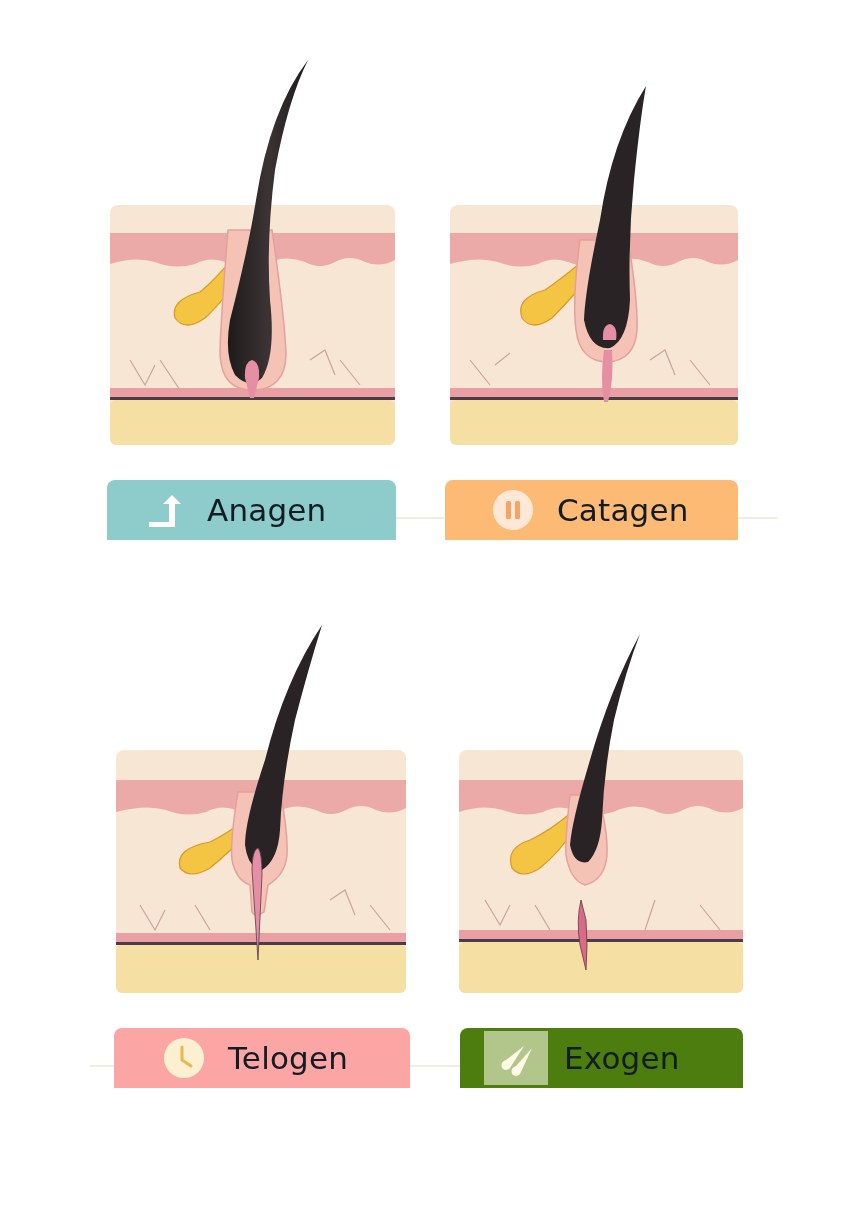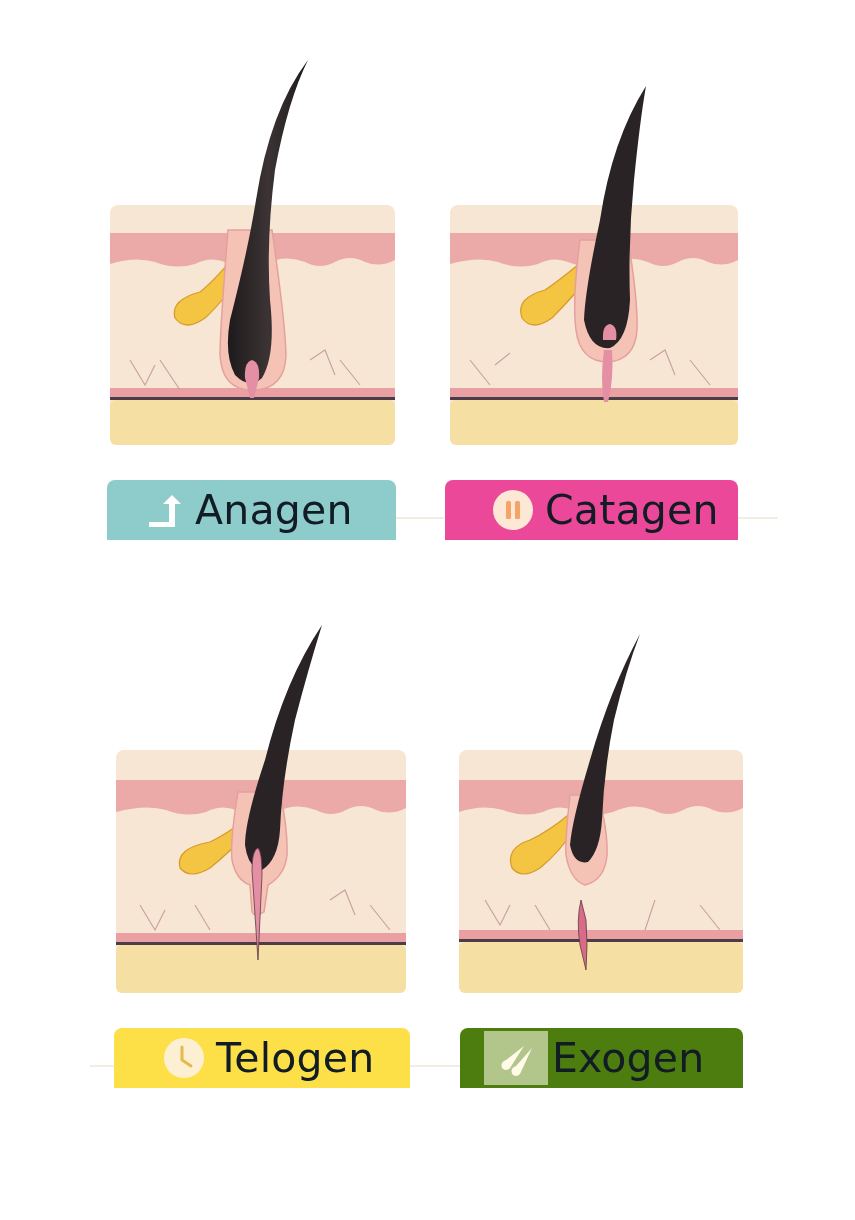--- a/index.html
+++ b/index.html
@@ -6,21 +6,21 @@
     body { width: 855px; height: 1220px; position: relative; overflow: hidden;
            font-family: "DejaVu Sans", "Liberation Sans", sans-serif; }
     .panel { position: absolute; }
     .illus { position: absolute; left: 0; top: 0; }
     .connector { position: absolute; height: 2px; background: #f3ece0; }
     .label {
       position: absolute; height: 60px; border-radius: 8px 8px 0 0;
       display: flex; align-items: center; box-sizing: border-box;
     }
     .label .icon-box { width: 56px; height: 56px; display: flex; align-items: center; justify-content: center; margin-left: 28px; }
-    .label .text { font-size: 41px; color: #111c24; font-weight: 500; margin-left: 4px; letter-spacing: 0.2px; }
+    .label .text { font-size: 31px; color: #111c24; font-weight: 500; margin-left: 16px; letter-spacing: 0.2px; }
   </style>
 </head>
 <body>
 
 <div class="panel" style="left:0;top:0;width:430px;height:560px;">
   <svg class="illus" width="430" height="460" viewBox="0 0 430 460">
     <defs>
       <linearGradient id="hairG" x1="0" x2="1">
         <stop offset="0" stop-color="#1e1a1b"></stop>
           <stop offset="0.5" stop-color="#3b3334"></stop>
@@ -61,21 +61,21 @@
       <rect x="450" y="400" width="288" height="45" rx="6" fill="#f5dfa2"></rect>
       <path d="M470,360 l20,25 M495,365 l15,-12 M650,360 l15,-10 l10,25 M690,360 l20,25" stroke="#c9a49e" stroke-width="1.2" fill="none"></path>
     </g>
     <path d="M590,255 Q560,280 545,290 Q515,298 522,318 Q532,332 552,318 Q570,300 595,270 Z" fill="#f4c443" stroke="#d79a2a" stroke-width="1.2"></path>
     <path d="M580,240 Q572,300 576,330 Q580,362 608,362 Q635,360 637,330 Q638,300 628,240 Z" fill="#f4c3b6" stroke="#e5a09c" stroke-width="1.5"></path>
     <path d="M604,350 Q600,380 604,402 L608,402 Q614,380 612,350 Z" fill="#e58fa4"></path>
     <path d="M646,86 Q612,140 600,220 Q585,290 584,320 Q590,350 610,348 Q628,340 630,300 Q628,240 634,180 Q640,120 646,86 Z" fill="#2a2325"></path>
     <path d="M603,340 Q602,325 610,324 Q618,326 616,340 Z" fill="#e58fa4"></path>
   </svg>
 </div>
-<div class="label" style="left:445px;top:480px;width:293px;background:#ec4899;">
+<div class="label" style="left:445px;top:480px;width:293px;background:#fdba74;">
   <span class="icon-box" style="margin-left:40px;">
     <svg width="42" height="42" viewBox="0 0 42 42">
         <circle cx="21" cy="21" r="20" fill="#fde8d6"></circle>
         <rect x="14" y="12" width="5" height="18" rx="1.5" fill="#f4a466"></rect>
         <rect x="23" y="12" width="5" height="18" rx="1.5" fill="#f4a466"></rect>
       </svg>
   </span>
   <span class="text">Catagen</span>
 </div>
 <div class="connector" style="left:738px;top:517px;width:40px;"></div>
@@ -88,21 +88,21 @@
       <rect x="116" y="933" width="290" height="10" fill="#eaa0a2"></rect>
       <rect x="116" y="942" width="290" height="3" fill="#4a3c48"></rect>
       <rect x="116" y="945" width="290" height="48" rx="6" fill="#f5dfa2"></rect>
       <path d="M140,905 l15,25 l10,-20 M195,905 l15,25 M330,900 l15,-10 l10,25 M370,905 l20,25" stroke="#c9a49e" stroke-width="1.2" fill="none"></path>
     </g>
     <path d="M248,818 Q225,835 210,842 Q175,848 180,868 Q190,880 210,868 Q230,852 250,830 Z" fill="#f4c443" stroke="#d79a2a" stroke-width="1.2"></path>
     <path d="M238,792 Q230,840 232,860 Q236,880 250,885 L252,912 Q255,918 264,912 L268,885 Q285,875 287,855 Q288,830 280,792 Z" fill="#f4c3b6" stroke="#e5a09c" stroke-width="1.5"></path>
     <path d="M322,625 Q285,680 265,760 Q245,820 245,845 Q248,868 262,870 Q278,860 280,830 Q282,780 295,720 Q308,670 322,625 Z" fill="#2a2325"></path>
     <path d="M252,870 Q252,850 258,848 Q262,852 262,875 L258,960 Z" fill="#e58fa4" stroke="#5a3b48" stroke-width="0.8"></path>
   </svg>
-  <div class="label" style="left:114px;top:468px;width:296px;background:#fde047;">
+  <div class="label" style="left:114px;top:468px;width:296px;background:#fca5a5;">
     <span class="icon-box" style="margin-left:42px;">
       <svg width="42" height="42" viewBox="0 0 42 42">
           <circle cx="21" cy="21" r="20" fill="#fdf0d2"></circle>
           <path d="M19,10 V23 L28,29" stroke="#e7b84d" stroke-width="3" fill="none" stroke-linecap="round"></path>
         </svg>
     </span>
     <span class="text">Telogen</span>
   </div>
 </div>
 <div class="connector" style="left:90px;top:1065px;width:24px;"></div>

